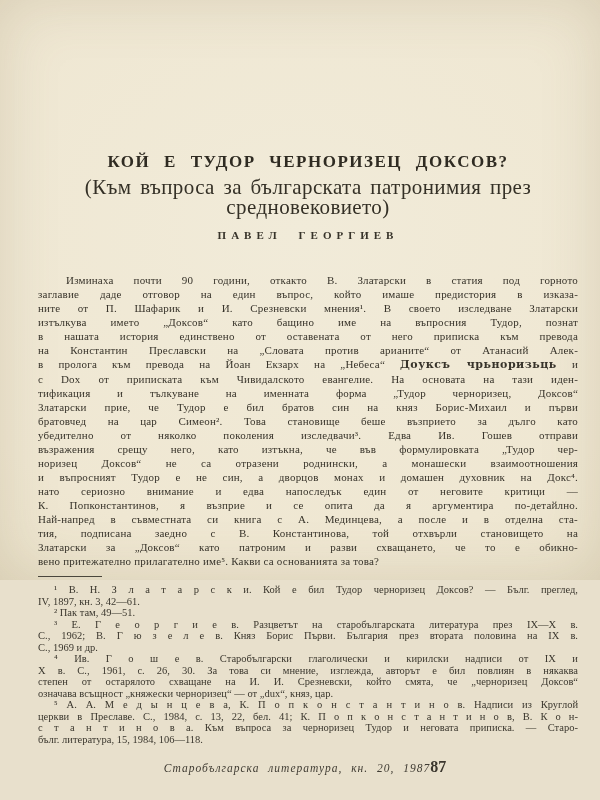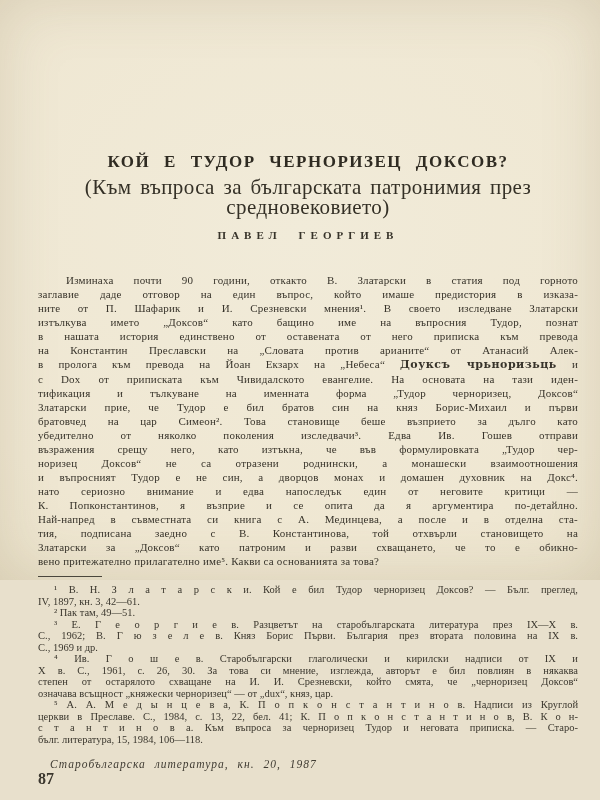--- a/index.html
+++ b/index.html
@@ -74,23 +74,22 @@
     text-align-last:justify;
     white-space:nowrap;
     color:#3b372e;
   }
   .fline.no-j{text-align-last:left;white-space:normal;}
   .fline.indent{text-indent:16px;}
   .footer{
     position:absolute;
     left:38px;right:40px;top:758px;
     display:flex;
-    justify-content:flex-start;
+    justify-content:center;
     align-items:baseline;
-    flex-direction:column;
   }
   .journal{
     font-style:italic;
     font-size:11.5px;
     letter-spacing:1px;word-spacing:5px;
     color:#403c33;
     padding-left:12px;
   }
   .pagenum{
     font-size:16px;

